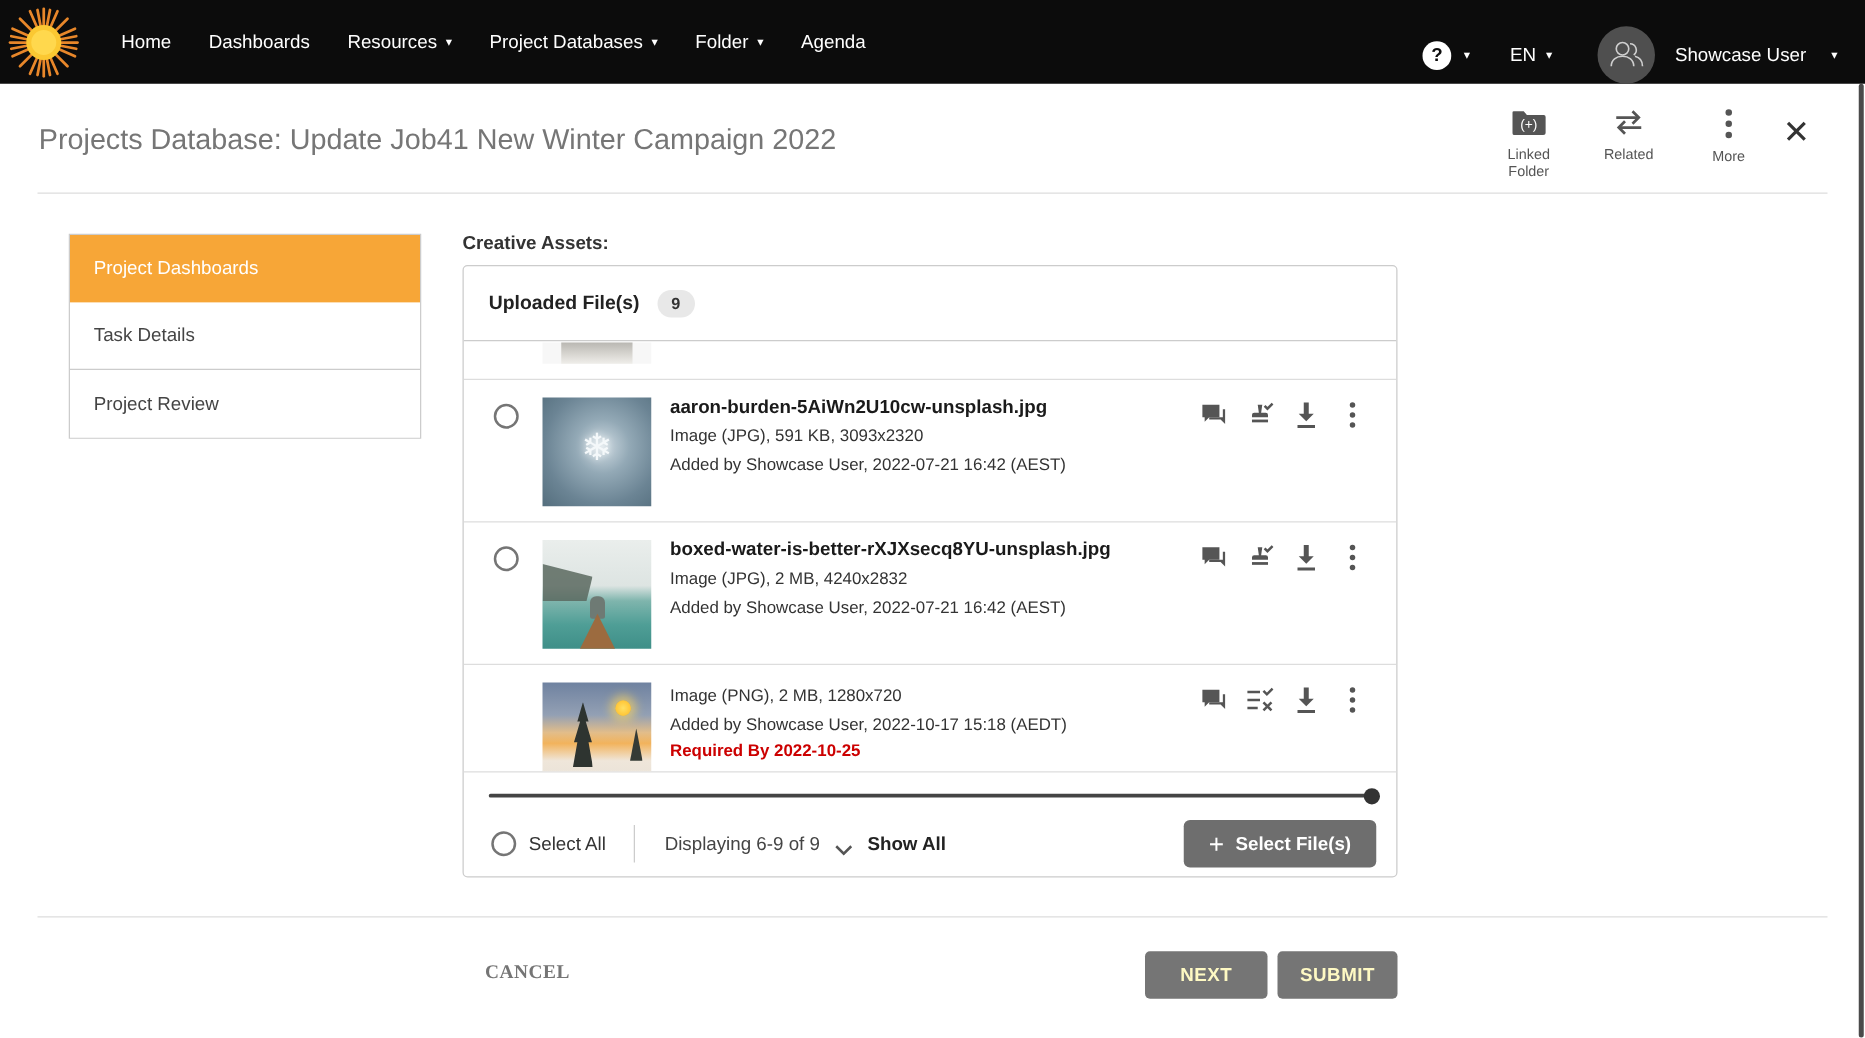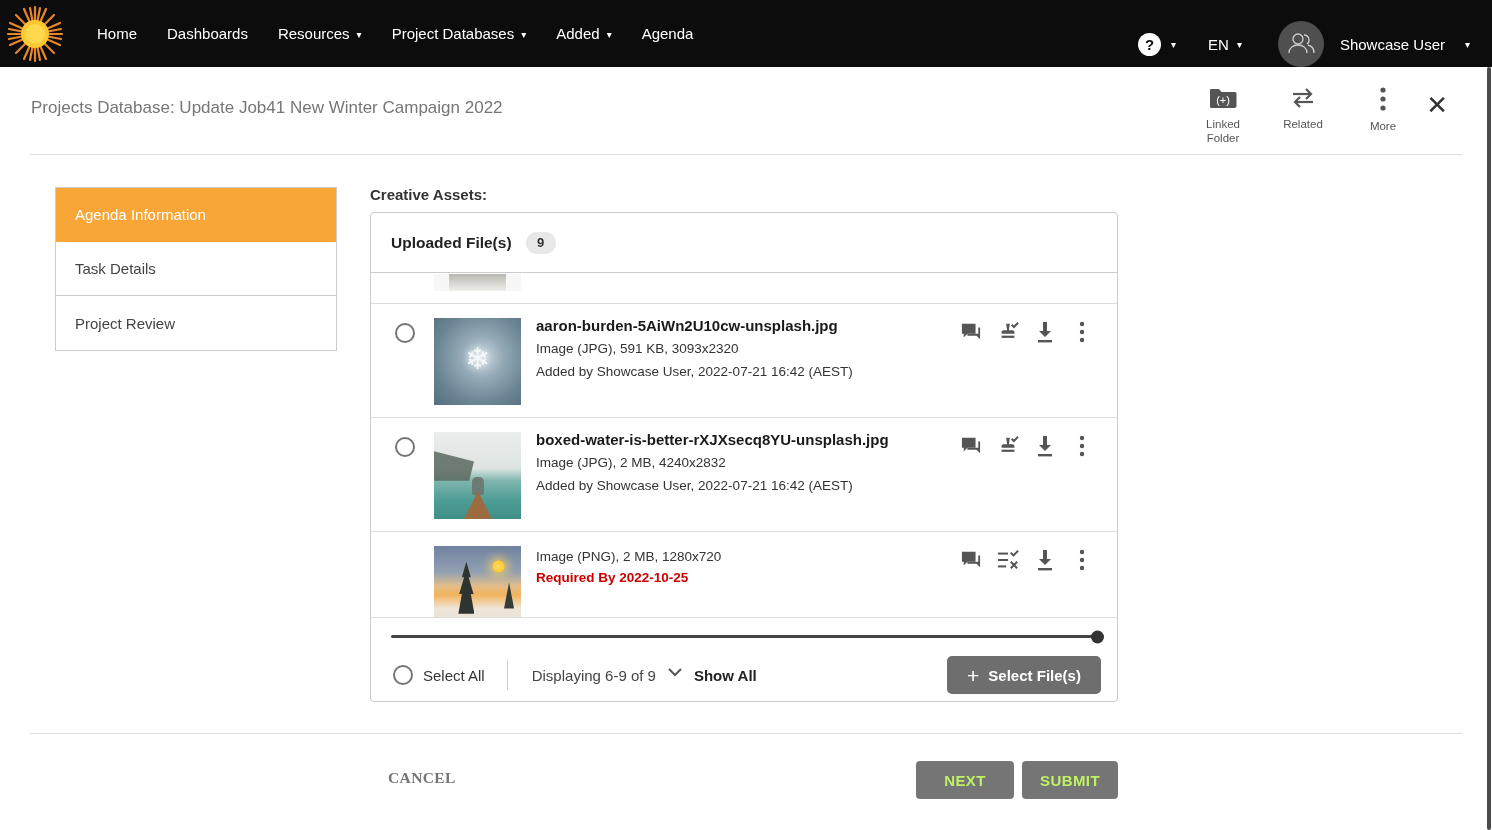--- a/index.html
+++ b/index.html
@@ -16,21 +16,21 @@
   .caret { color:#fff; font-size:10px; line-height:1; transform:translateY(1px); }
   .nav-right { margin-left:auto; display:flex; align-items:center; padding-right:22px; gap:10px; }
   .help-circle { width:23px; height:23px; border-radius:50%; background:#fff; color:#0c0c0c;
     font-weight:bold; font-size:15px; display:flex; align-items:center; justify-content:center; cursor:pointer; }
   .lang { color:#fff; font-size:15px; display:flex; align-items:center; gap:8px; margin-left:22px; cursor:pointer; }
   .avatar { width:46px; height:46px; border-radius:50%; background:#4f4f4f; margin-left:26px;
     display:flex; align-items:center; justify-content:center; cursor:pointer; }
   .user { color:#fff; font-size:15px; display:flex; align-items:center; gap:20px; margin-left:6px; cursor:pointer; }
 
   
-  .page-title { position:absolute; left:31px; top:98px; font-size:17px; color:#767676; }
+  .page-title { position:absolute; left:31px; top:98px; font-size:23px; color:#767676; }
   .header-actions { position:absolute; top:86px; right:80px; display:flex; gap:22px; }
   .h-action { width:58px; display:flex; flex-direction:column; align-items:center; gap:8px;
     cursor:pointer; color:#555; }
   .h-action .lbl { font-size:11.5px; color:#555; text-align:center; line-height:1.2; }
   .close-x { position:absolute; top:92px; right:44px; font-size:26px; color:#333; cursor:pointer; line-height:1; }
   .hr { position:absolute; left:30px; right:30px; height:1px; background:#ddd; }
   .hr1 { top:154px; } .hr2 { top:733px; }
 
   
   .sidebar { position:absolute; left:55px; top:187px; width:282px; border:1px solid #ccc; background:#fff; }
@@ -91,32 +91,32 @@
   
   .hscroll { position:absolute; left:20px; right:15px; top:422px; height:3px; background:#444; border-radius:2px; cursor:pointer; }
   .hscroll .dot { position:absolute; right:-2px; top:50%; transform:translateY(-50%);
     width:13px; height:13px; border-radius:50%; background:#333; }
 
   
   .panel-footer { position:absolute; left:0; right:0; bottom:0; height:52px; display:flex; align-items:center; padding:0 16px 0 22px; }
   .select-all { display:flex; align-items:center; gap:10px; cursor:pointer; }
   .select-all .lbl { font-size:15px; color:#333; }
   .vdiv { width:1px; height:30px; background:#ccc; margin:0 24px 0 22px; }
-  .displaying { display:flex; align-items:flex-start; gap:12px; cursor:pointer; font-size:15px; color:#444; }
+  .displaying { display:flex; align-items:flex-end; gap:12px; cursor:pointer; font-size:15px; color:#444; }
   .chev { font-size:13px; color:#555; transform:translateY(1px); }
   .show-all { font-size:15px; font-weight:bold; color:#222; margin-left:12px; cursor:pointer; }
   .select-files-btn { margin-left:auto; background:#6e6e6e; color:#fff; border:none; border-radius:5px;
     height:38px; width:154px; font-size:15px; font-weight:bold; display:flex; align-items:center;
     justify-content:center; gap:9px; cursor:pointer; font-family:inherit; }
   .select-files-btn .plus { font-size:21px; font-weight:normal; line-height:1; }
 
   
   .cancel-link { position:absolute; left:388px; top:769px; font-size:15.5px; font-weight:bold;
     color:#757575; letter-spacing:.4px; cursor:pointer; background:none; border:none; font-family:Liberation Serif, serif; }
-  .btn-gray { position:absolute; top:761px; height:38px; background:#757575; color:#bef264; border:none;
+  .btn-gray { position:absolute; top:761px; height:38px; background:#757575; color:#fef9c3; border:none;
     border-radius:4px; font-size:15px; font-weight:bold; letter-spacing:.4px; cursor:pointer; font-family:inherit; }
   .btn-next { left:916px; width:98px; }
   .btn-submit { left:1022px; width:96px; }
 
   .right-scrollbar { position:absolute; right:1px; top:67px; width:4px; height:763px; background:#4a4a4a; border-radius:2px; cursor:pointer; }
 
   svg { display:block; }
 </style>
 </head>
 <body>
@@ -165,21 +165,21 @@
       </div>
     <div class="nav-item">
         <span>Resources</span>
         <span class="caret">▾</span>
       </div>
     <div class="nav-item">
         <span>Project Databases</span>
         <span class="caret">▾</span>
       </div>
     <div class="nav-item">
-        <span>Added</span>
+        <span>Folder</span>
         <span class="caret">▾</span>
       </div>
     <div class="nav-item">
         <span>Agenda</span>
       </div>
   </div>
   <div class="nav-right">
     <div class="help-circle">
         <span>?</span>
       </div>
@@ -236,21 +236,21 @@
           <circle cx="4" cy="22" r="2.6" fill="#555"></circle>
       </svg>
     </span>
     <span class="lbl">More</span>
   </div>
 </div>
 <div class="close-x">✕</div>
 <div class="hr hr1"></div>
 
 <div class="sidebar">
-  <div class="side-item active">Agenda Information</div>
+  <div class="side-item active">Project Dashboards</div>
   <div class="side-item">Task Details</div>
   <div class="side-item">Project Review</div>
 </div>
 
 <div class="section-label">Creative Assets:</div>
 
 <div class="panel">
   <div class="panel-header">
     <span class="ph-label">Uploaded File(s)</span>
     <span class="badge">9</span>
@@ -348,20 +348,21 @@
 
     <div class="file-row">
       <div class="thumb thumb-sunset">
         <span class="sun"></span>
         <span class="tree1"></span>
         <span class="tree2"></span>
         <span class="snow"></span>
       </div>
       <div class="row-text">
         <div class="file-meta">Image (PNG), 2 MB, 1280x720</div>
+        <div class="file-added">Added by Showcase User, 2022-10-17 15:18 (AEDT)</div>
         <div class="file-required">Required By 2022-10-25</div>
       </div>
       <div class="row-icons">
         <span class="ico">
           <svg width="22" height="20" viewBox="0 0 24 22">
               <path d="M2 2h15v11H8l-4 4v-4H2z" fill="#555"></path>
               <path d="M20 6h2v13l-4-4H8v-2h12z" fill="#555"></path>
             </svg>
         </span>
         <span class="ico">

